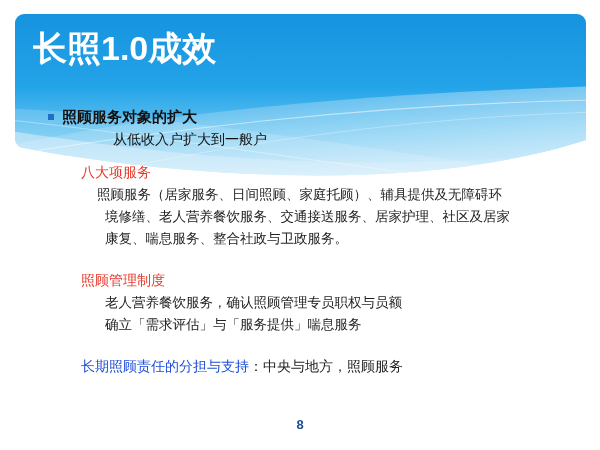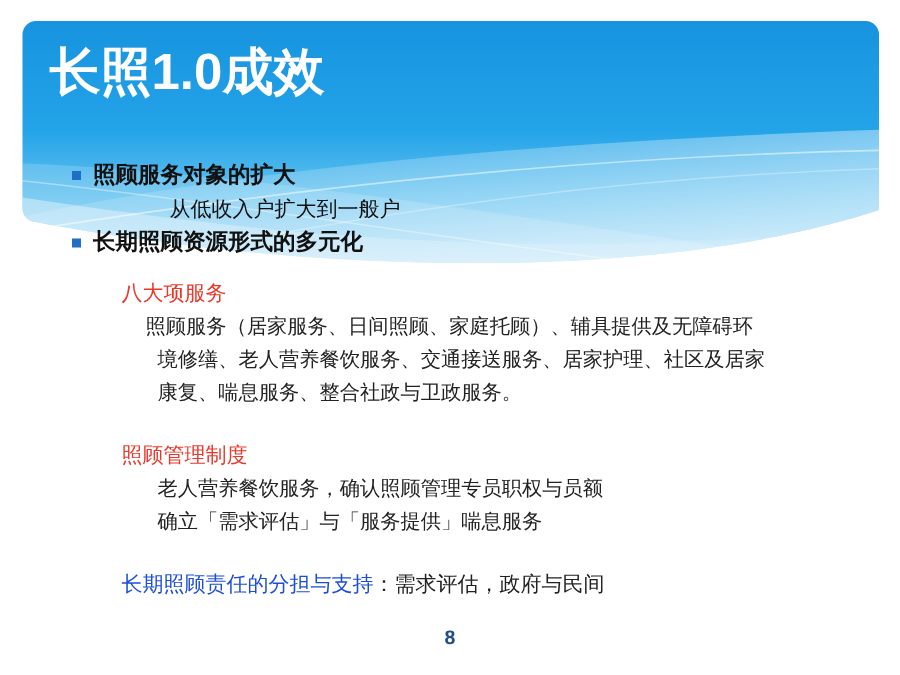--- a/index.html
+++ b/index.html
@@ -171,24 +171,20 @@
 
   <div class="body">
 
     <div class="row lvl1">
       <span class="bullet"></span>
       <span>照顾服务对象的扩大</span>
     </div>
 
     <div class="row lvl2">从低收入户扩大到一般户</div>
 
-    <div class="row lvl1">
-      <span class="bullet"></span>
-      <span>长期照顾资源形式的多元化</span>
-    </div>
 
     <div class="spacer-sm"></div>
 
 
     <div class="spacer-sm"></div>
 
     <div class="row lvl2-red">八大项服务</div>
 
     <div class="row lvl3 lvl3-indent">照顾服务（居家服务、日间照顾、家庭托顾）、辅具提供及无障碍环</div>
     <div class="row lvl3">境修缮、老人营养餐饮服务、交通接送服务、居家护理、社区及居家</div>
@@ -197,20 +193,20 @@
     <div class="spacer-lg"></div>
 
     <div class="row lvl2-red">照顾管理制度</div>
 
     <div class="row lvl3">老人营养餐饮服务，确认照顾管理专员职权与员额</div>
     <div class="row lvl3">确立「需求评估」与「服务提供」喘息服务</div>
 
     <div class="spacer-lg"></div>
 
     <div class="row lvl2-red">
-      <span class="mixed-red">长期照顾责任的分担与支持</span><span class="mixed-black">：需求评估，政府与民间</span>
+      <span class="mixed-red">长期照顾责任的分担与支持</span><span class="mixed-black">：中央与地方，照顾服务</span>
     </div>
 
   </div>
 
   <div class="page-number">8</div>
 
 </div>
 
 </body></html>

